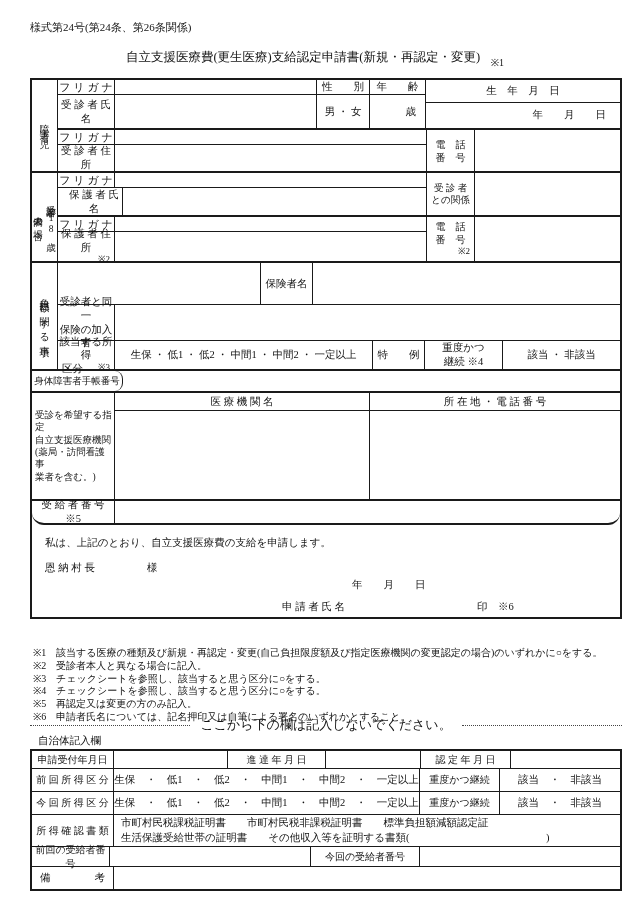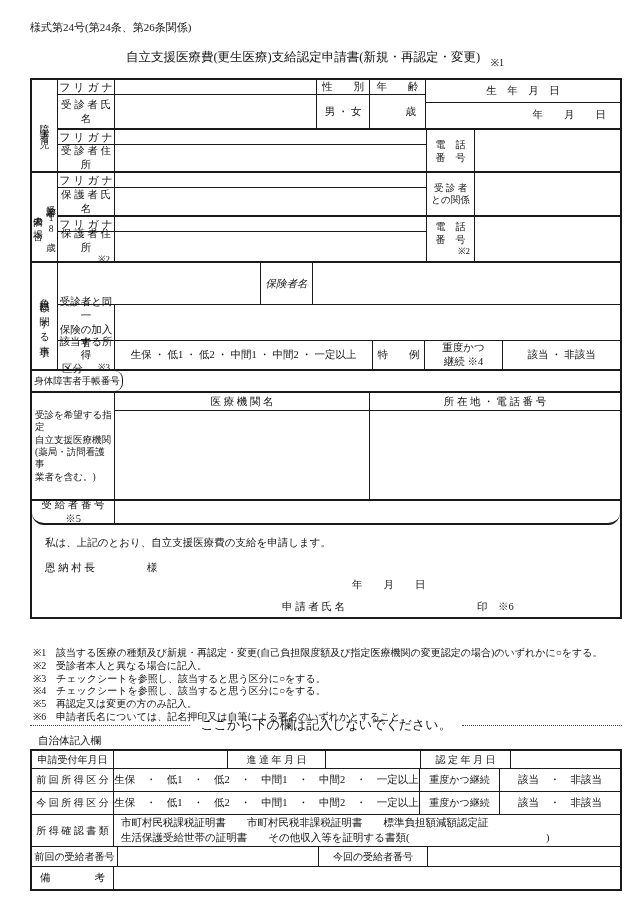--- a/index.html
+++ b/index.html
@@ -104,21 +104,21 @@
         <div class="vline">受診者が18歳</div>
         <div class="vline">未満の場合</div>
       </div>
       <div class="col fill">
         <div class="row bb2" style="height:44px;">
           <div class="col" style="flex:none; width:368px;">
             <div class="row bb" style="height:15px;">
               <div class="lbl br cc furi">フ リ ガ ナ</div>
               <div class="fill"></div>
             </div>
-            <div class="row" style="height:27px;">
+            <div class="row" style="height:27px;margin-left:8px;">
               <div class="lbl br cc">保 護 者 氏 名</div>
               <div class="fill"></div>
             </div>
           </div>
           <div class="colc bl br small" style="flex:none; width:49px;">
             <div>受 診 者</div>
             <div>との関係</div>
           </div>
           <div class="fill"></div>
         </div>
@@ -146,21 +146,21 @@
       </div>
     </div>
 
     <div class="row bb2">
       <div class="vlab br">
         <div class="vline" style="letter-spacing:2px;">負担額に関する事項</div>
       </div>
       <div class="col fill">
         <div class="row bb" style="height:42px;">
           <div style="flex:none; width:202px;"></div>
-          <div class="bl br cc" style="flex:none; width:53px;font-style:italic;">保険者名</div>
+          <div class="bl br cc" style="flex:none; width:53px;">保険者名</div>
           <div class="fill"></div>
         </div>
         <div class="row bb" style="height:36px;">
           <div class="lbl br colc">
             <div>受診者と同一</div>
             <div>保険の加入者</div>
           </div>
           <div class="fill"></div>
         </div>
         <div class="row" style="height:28px;">
@@ -280,21 +280,21 @@
       <div class="cc fill">該当　・　非該当</div>
     </div>
     <div class="row bb" style="height:32px;">
       <div class="br cc mlabel" style="flex:none; width:82px;">所 得 確 認 書 類</div>
       <div class="col fill" style="justify-content:center; padding-left:7px; line-height:14.5px;">
         <div>市町村民税課税証明書　　市町村民税非課税証明書　　標準負担額減額認定証</div>
         <div>生活保護受給世帯の証明書　　その他収入等を証明する書類(　　　　　　　　　　　　　)</div>
       </div>
     </div>
     <div class="row bb" style="height:20px;">
-      <div class="br cc mlabel" style="flex:none; width:86px;">前回の受給者番号</div>
+      <div class="br cc mlabel" style="flex:none; width:78px;">前回の受給者番号</div>
       <div class="br" style="flex:none; width:201px;"></div>
       <div class="br cc mlabel" style="flex:none; width:109px;">今回の受給者番号</div>
       <div class="fill"></div>
     </div>
     <div class="row" style="height:22px;">
       <div class="br row" style="flex:none; width:82px; align-items:center; justify-content:space-between; padding:0 8px;">
         <span>備</span>
         <span>考</span>
       </div>
       <div class="fill"></div>

